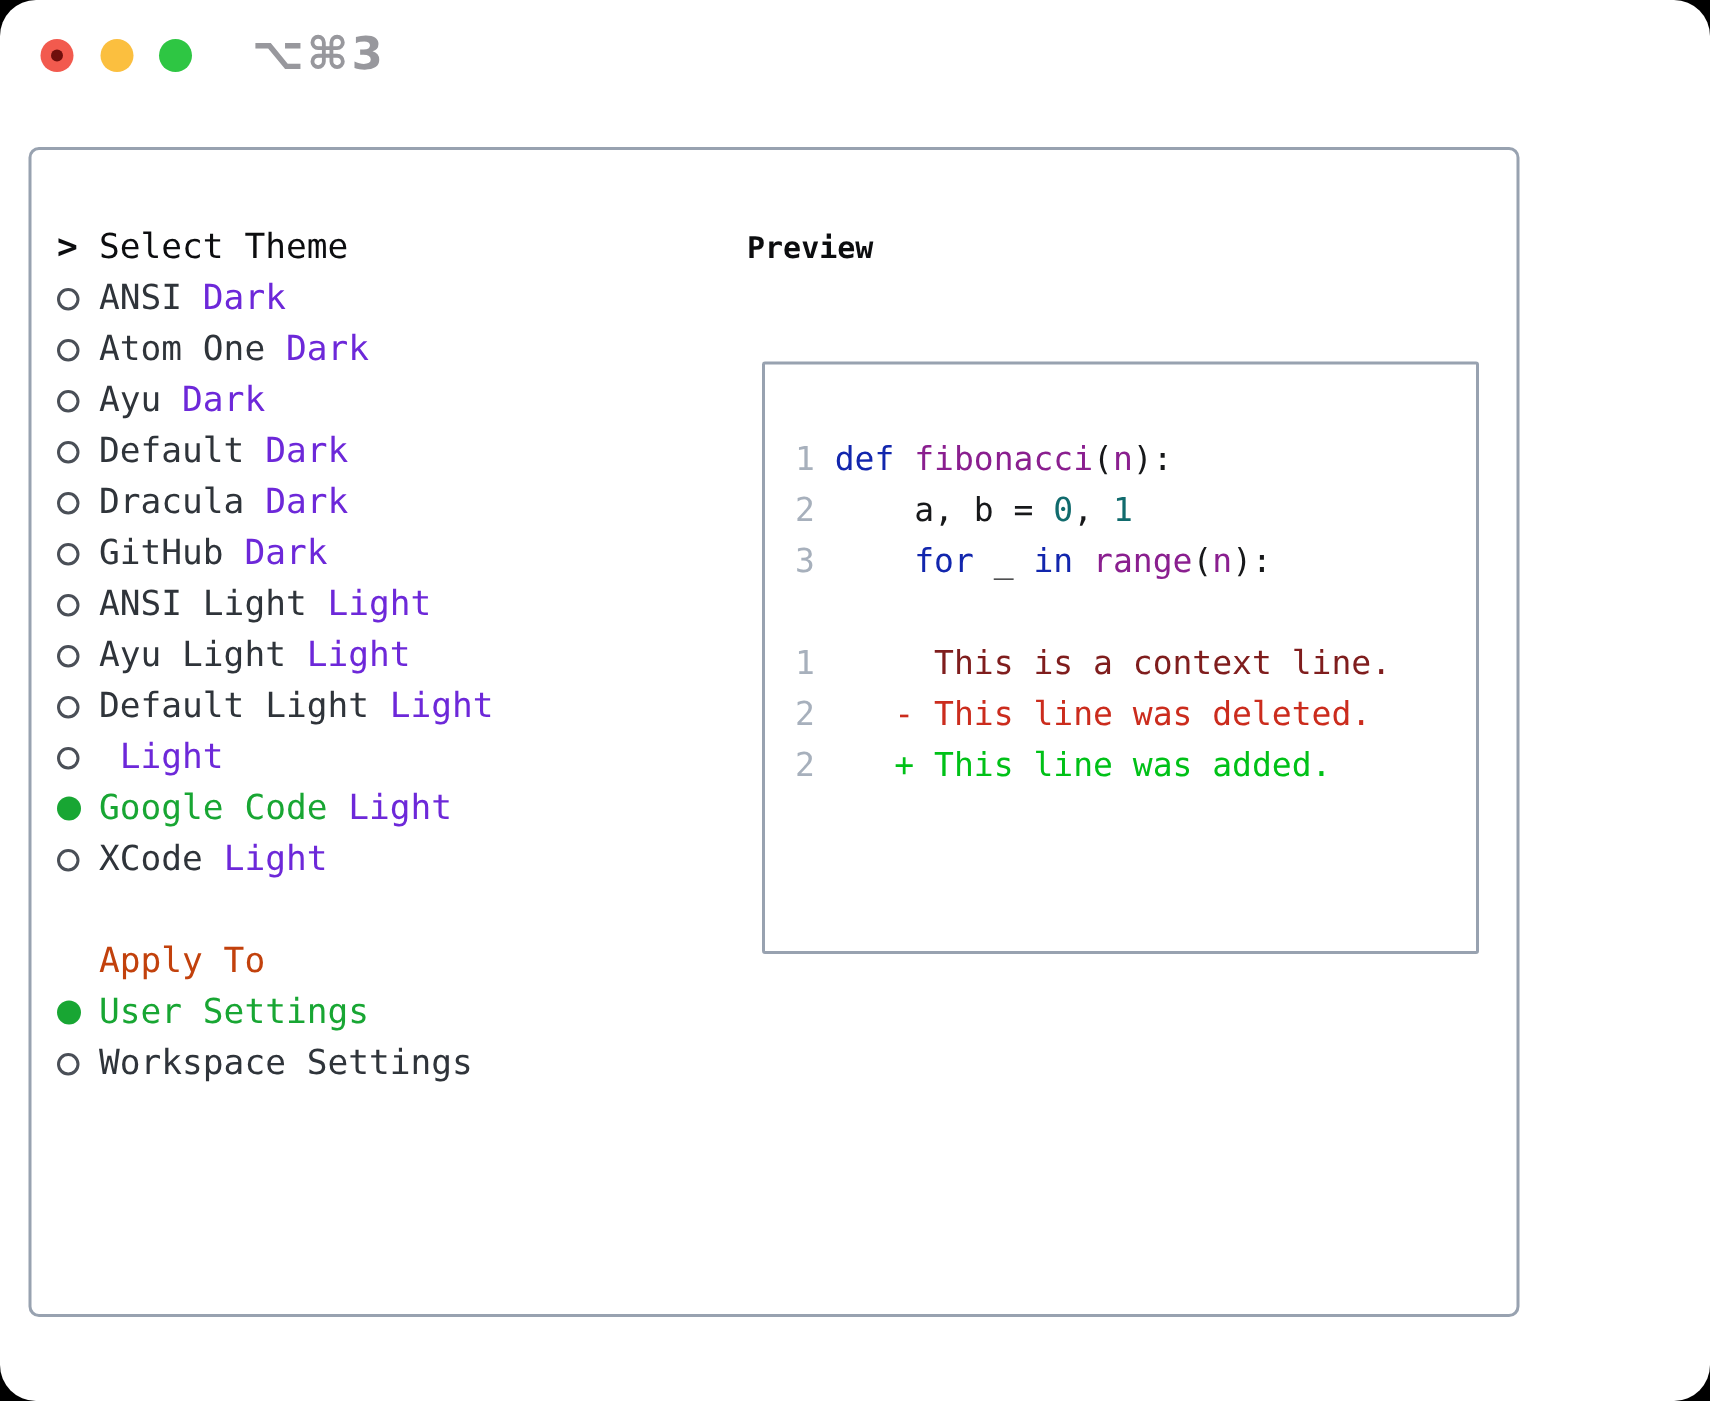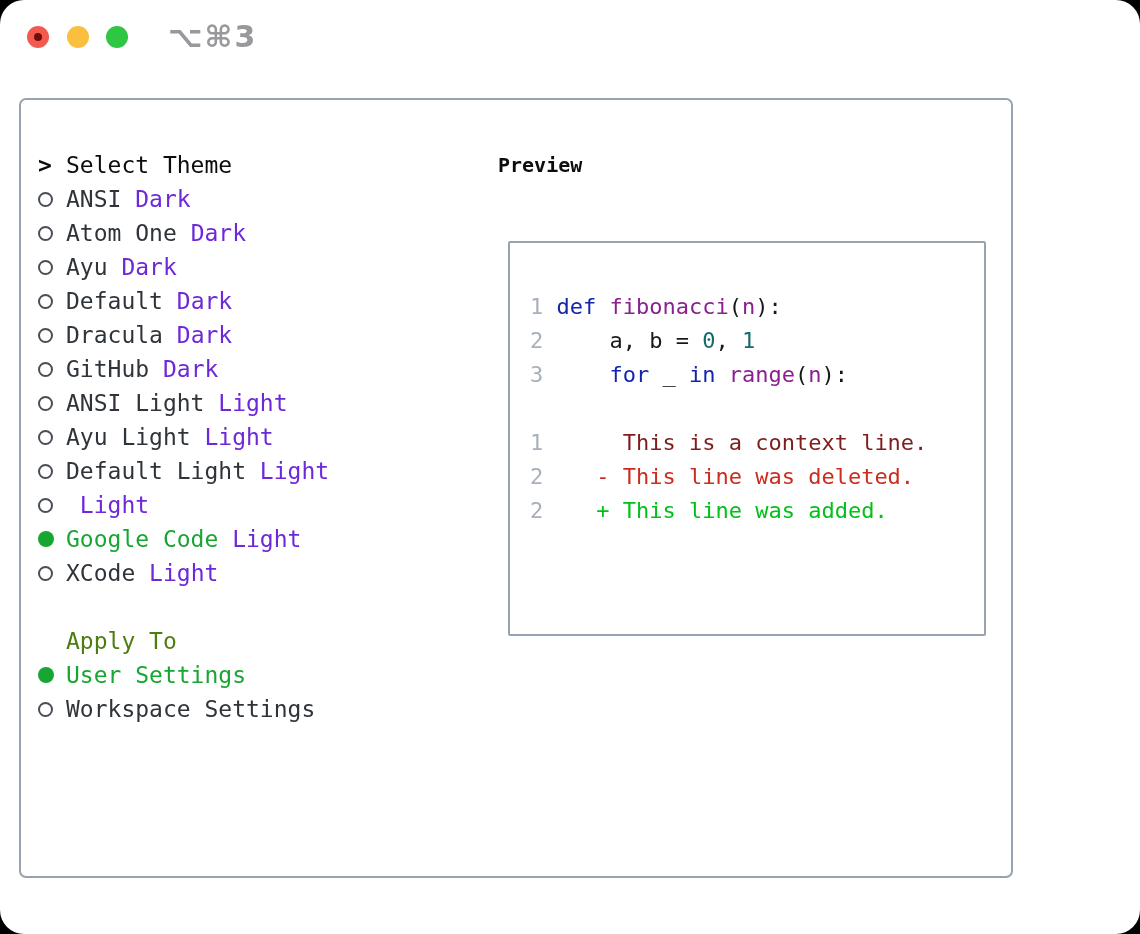--- a/index.html
+++ b/index.html
@@ -28,21 +28,21 @@
   }
   
   .left-col {
     position:absolute; left:17px; top:48px; width:430px;
     font-size:23px; line-height:34px; color:#2f343a;
   }
   .row { display:flex; align-items:center; height:34px; white-space:pre; }
   .marker-cell { width:28px; display:flex; align-items:center; flex:0 0 28px; }
   .arrow { font-weight:bold; color:#0c0d0f; }
   .header-label { font-weight:normal; color:#0c0d0f; }
-  .subheader-label { color:#4d7c0f; }
+  .subheader-label { color:#c2410c; }
   .radio { width:15px; height:15px; border-radius:50%; border:2px solid #4a4f57; }
   .radio.sel { width:16px; height:16px; border:none; background:#18a633; }
   .opt-name { color:#2f343a; }
   .opt-name.sel { color:#18a633; }
   .opt-tag { color:#6d28d9; margin-left:1ch; }
   .spacer-row { height:34px; }
   .help { color:#a7b0bc; width:420px; white-space:normal; }
   
   .preview-title {
     position:absolute; left:477px; top:48px; height:34px; line-height:34px;

